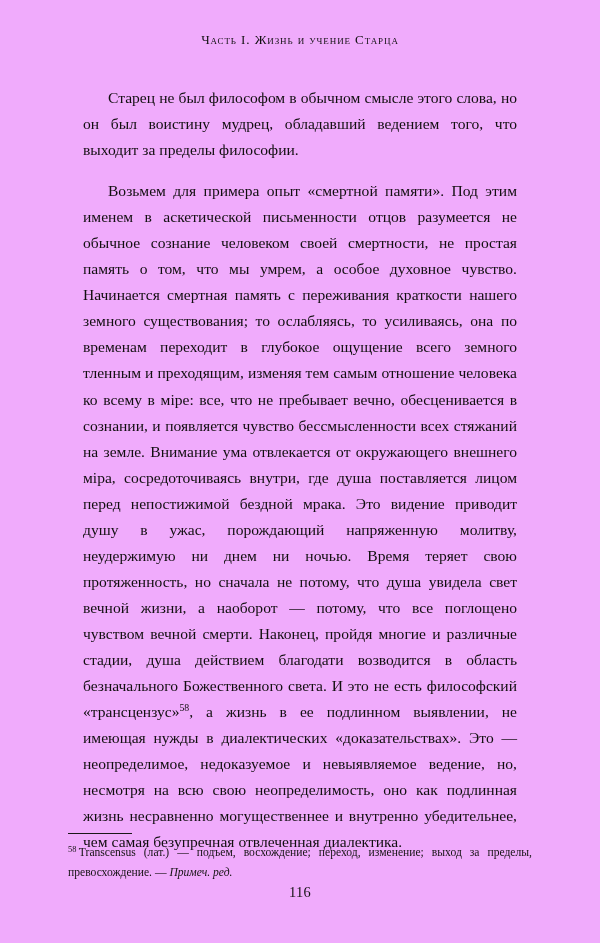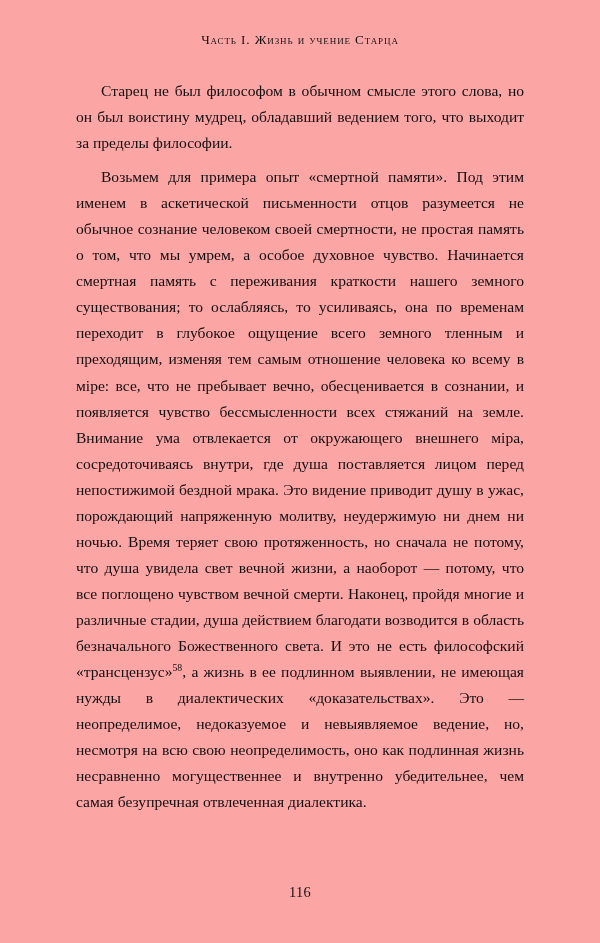--- a/index.html
+++ b/index.html
@@ -15,21 +15,21 @@
     position: relative;
     overflow: hidden;
   }
 
   .page {
     position: absolute;
     left: 0;
     top: 0;
     width: 600px;
     height: 943px;
-    background: #fca5a5;
+    background: #f0abfc;
   }
 
   
   .running-header {
     position: absolute;
     left: 68px;
     top: 32px;
     width: 464px;
     text-align: center;
     font-size: 13.1px;
@@ -42,21 +42,21 @@
 
   
   .textblock {
     position: absolute;
     left: 68px;
     top: 70px;
     width: 464px;
   }
 
   .para {
-    margin: 8px;
+    margin: 15px;
     font-size: 15.55px;
     line-height: 26.05px;
     text-align: justify;
     text-align-last: left;
     color: #120f10;
     hyphens: manual;
     word-spacing: 0.1px;
   }
   .para .indent {
     display: inline-block;
@@ -121,16 +121,20 @@
 
   <div class="textblock">
 
     <p class="para"><span class="indent"></span><span>Старец не был философом в обычном смысле этого слова, но он был воистину мудрец, обладавший ведением того, что выходит за пределы философии.</span></p>
 
     <p class="para"><span class="indent"></span><span>Возьмем для примера опыт «смертной памяти». Под этим именем в аскетической письменности отцов разумеется не обычное сознание человеком своей смертности, не простая память о том, что мы умрем, а особое духовное чувство. Начинается смертная память с переживания краткости нашего земного существования; то ослабляясь, то усиливаясь, она по временам переходит в глубокое ощущение всего земного тленным и преходящим, изменяя тем самым отношение человека ко всему в мiре: все, что не пребывает вечно, обесценивается в сознании, и появляется чувство бессмысленности всех стяжаний на земле. Внимание ума отвлекается от окружающего внешнего мiра, сосредоточиваясь внутри, где душа поставляется лицом перед непостижимой бездной мрака. Это видение приводит душу в ужас, порождающий напряженную молитву, неудержимую ни днем ни ночью. Время теряет свою протяженность, но сначала не потому, что душа увидела свет вечной жизни, а наоборот — потому, что все поглощено чувством вечной смерти. Наконец, пройдя многие и различные стадии, душа действием благодати возводится в область безначального Божественного света. И это не есть философский «трансцензус»</span><sup class="fnref">58</sup><span>, а жизнь в ее подлинном выявлении, не имеющая нужды в диалектических «доказательствах». Это — неопределимое, недоказуемое и невыявляемое ведение, но, несмотря на всю свою неопределимость, оно как подлинная жизнь несравненно могущественнее и внутренно убедительнее, чем самая безупречная отвлеченная диалектика.</span></p>
 
 
   </div>
 
+  <div class="footnote-area">
+    <div class="footnote-rule"></div>
+    <p class="footnote-text"><sup class="fnnum">58</sup><span>Transcensus (лат.) — подъем, восхождение; переход, изменение; выход за пределы, превосхождение. — </span><i>Примеч. ред.</i></p>
+  </div>
 
   <div class="folio">116</div>
 
 </div>
 
 </body></html>

